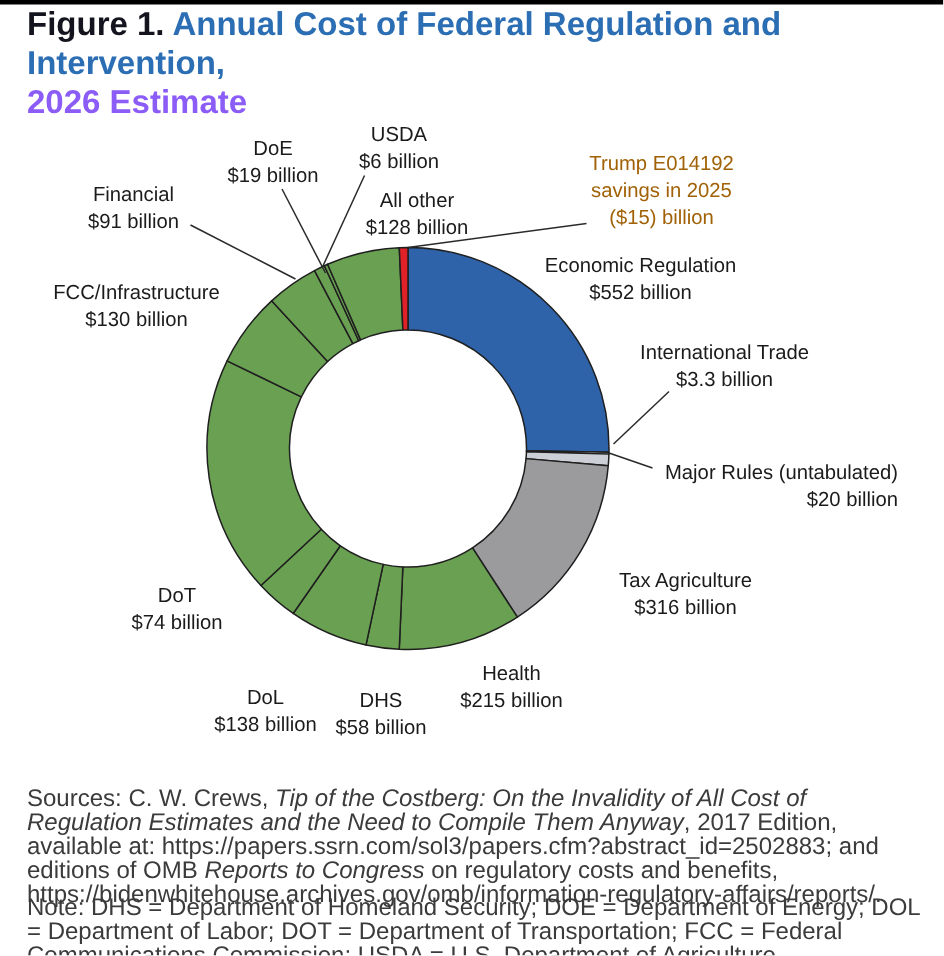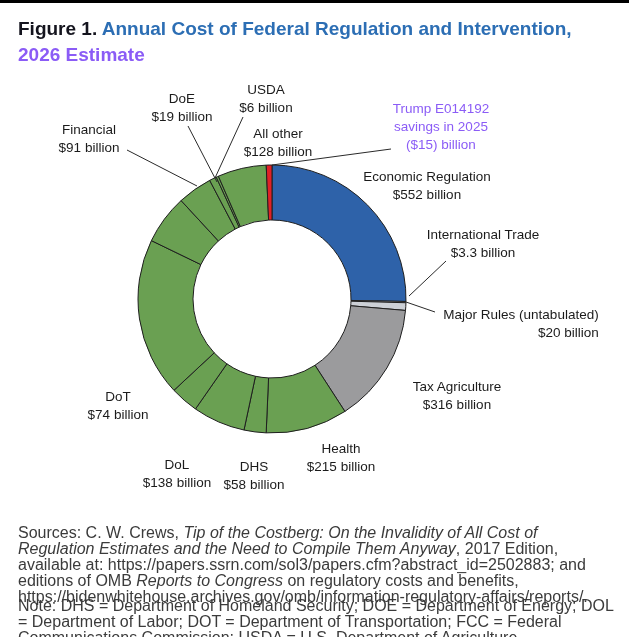--- a/index.html
+++ b/index.html
@@ -8,38 +8,38 @@
     width:629px; height:637px;
     background:#ffffff;
     font-family:"Liberation Sans", sans-serif;
     overflow:hidden;
   }
   .top-rule {
     position:absolute; top:0; left:0; width:629px; height:3px;
     background:#000000;
   }
   .title-block {
-    position:absolute; left:18px; top:16px; width:600px;
-    font-size:19px; font-weight:bold; line-height:26px;
+    position:absolute; left:18px; top:3px; width:600px;
+    font-size:22px; font-weight:bold; line-height:26px;
   }
   .title-prefix { color:#14141e; }
   .title-main { color:#2c6eb4; }
   .title-line2 { display:block; color:#8b5cf6; }
   .chart-svg { position:absolute; left:0; top:0; }
   .slice-label {
     position:absolute;
     transform:translateX(-50%);
     text-align:center;
     font-size:13.5px; line-height:18px;
     color:#1b1b1b;
     white-space:nowrap;
   }
   .slice-label .l1, .slice-label .l2 { display:block; }
   .slice-label.wrap { white-space:normal; }
-  .slice-label.red { color:#8b5cf6; }
+  .slice-label.red { color:#a16207; }
   .footer-text {
     position:absolute; left:18px; width:596px;
     font-size:16px; line-height:16px; color:#3b3b3b;
   }
   .footer-sources { top:525px; }
   .footer-note { top:598px; }
 </style>
 </head>
 <body>
 
@@ -94,20 +94,24 @@
     <span class="l2">$91 billion</span>
   </div>
   <div class="slice-label" style="left:278px; top:125px;">
     <span class="l1">All other</span>
     <span class="l2">$128 billion</span>
   </div>
   <div class="slice-label red wrap" style="left:441px; top:100px; width:118px;">
     <span class="l1">Trump E014192 savings in 2025</span>
     <span class="l2">($15) billion</span>
   </div>
+  <div class="slice-label" style="left:91px; top:186px;">
+    <span class="l1">FCC/Infrastructure</span>
+    <span class="l2">$130 billion</span>
+  </div>
   <div class="slice-label" style="left:427px; top:168px;">
     <span class="l1">Economic Regulation</span>
     <span class="l2">$552 billion</span>
   </div>
   <div class="slice-label" style="left:483px; top:226px;">
     <span class="l1">International Trade</span>
     <span class="l2">$3.3 billion</span>
   </div>
   <div class="slice-label" style="left:521px; top:306px;text-align:right;">
     <span class="l1">Major Rules (untabulated)</span>

